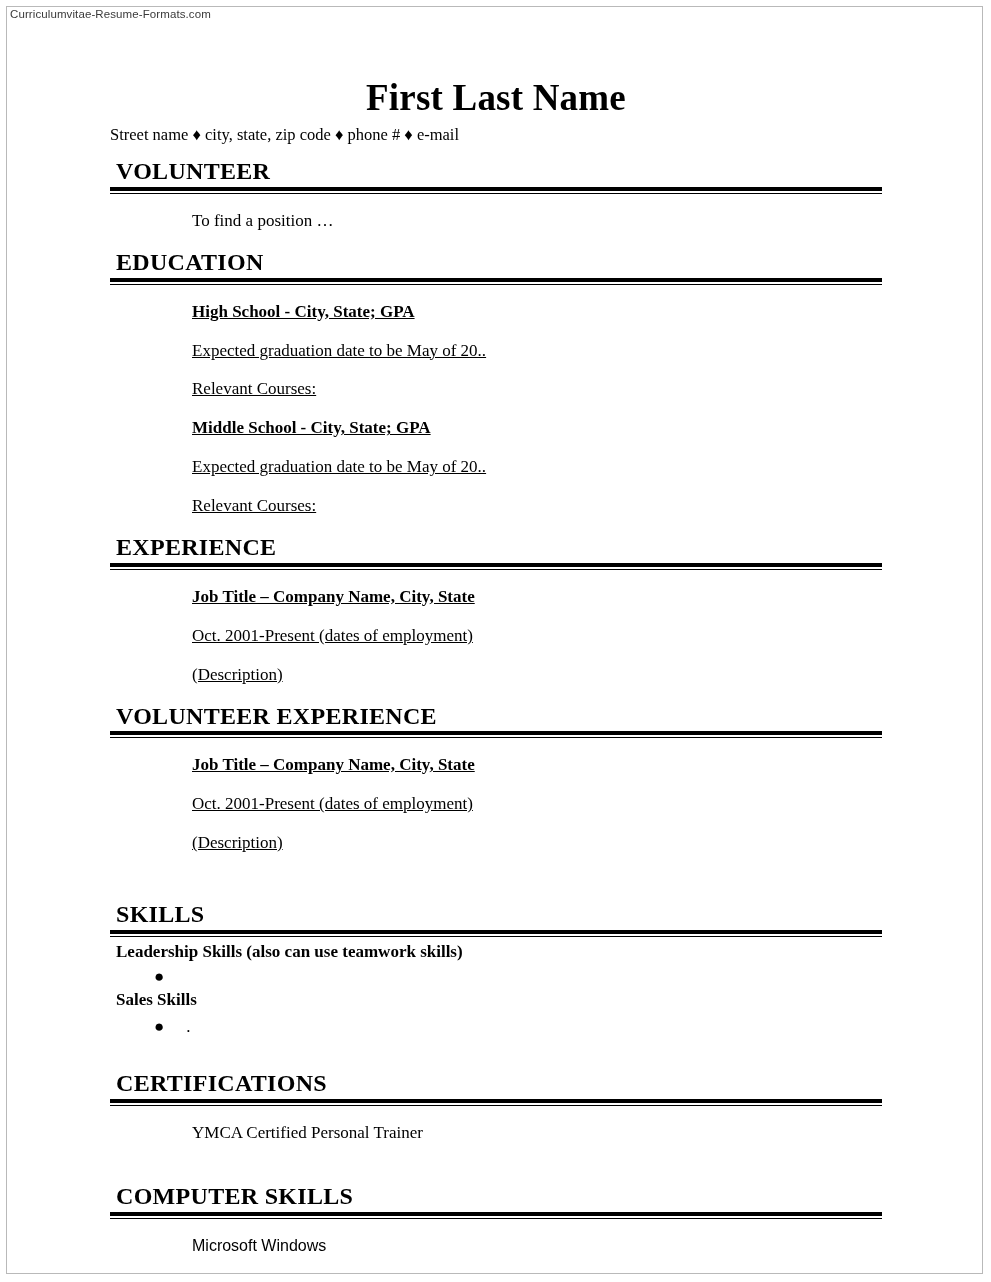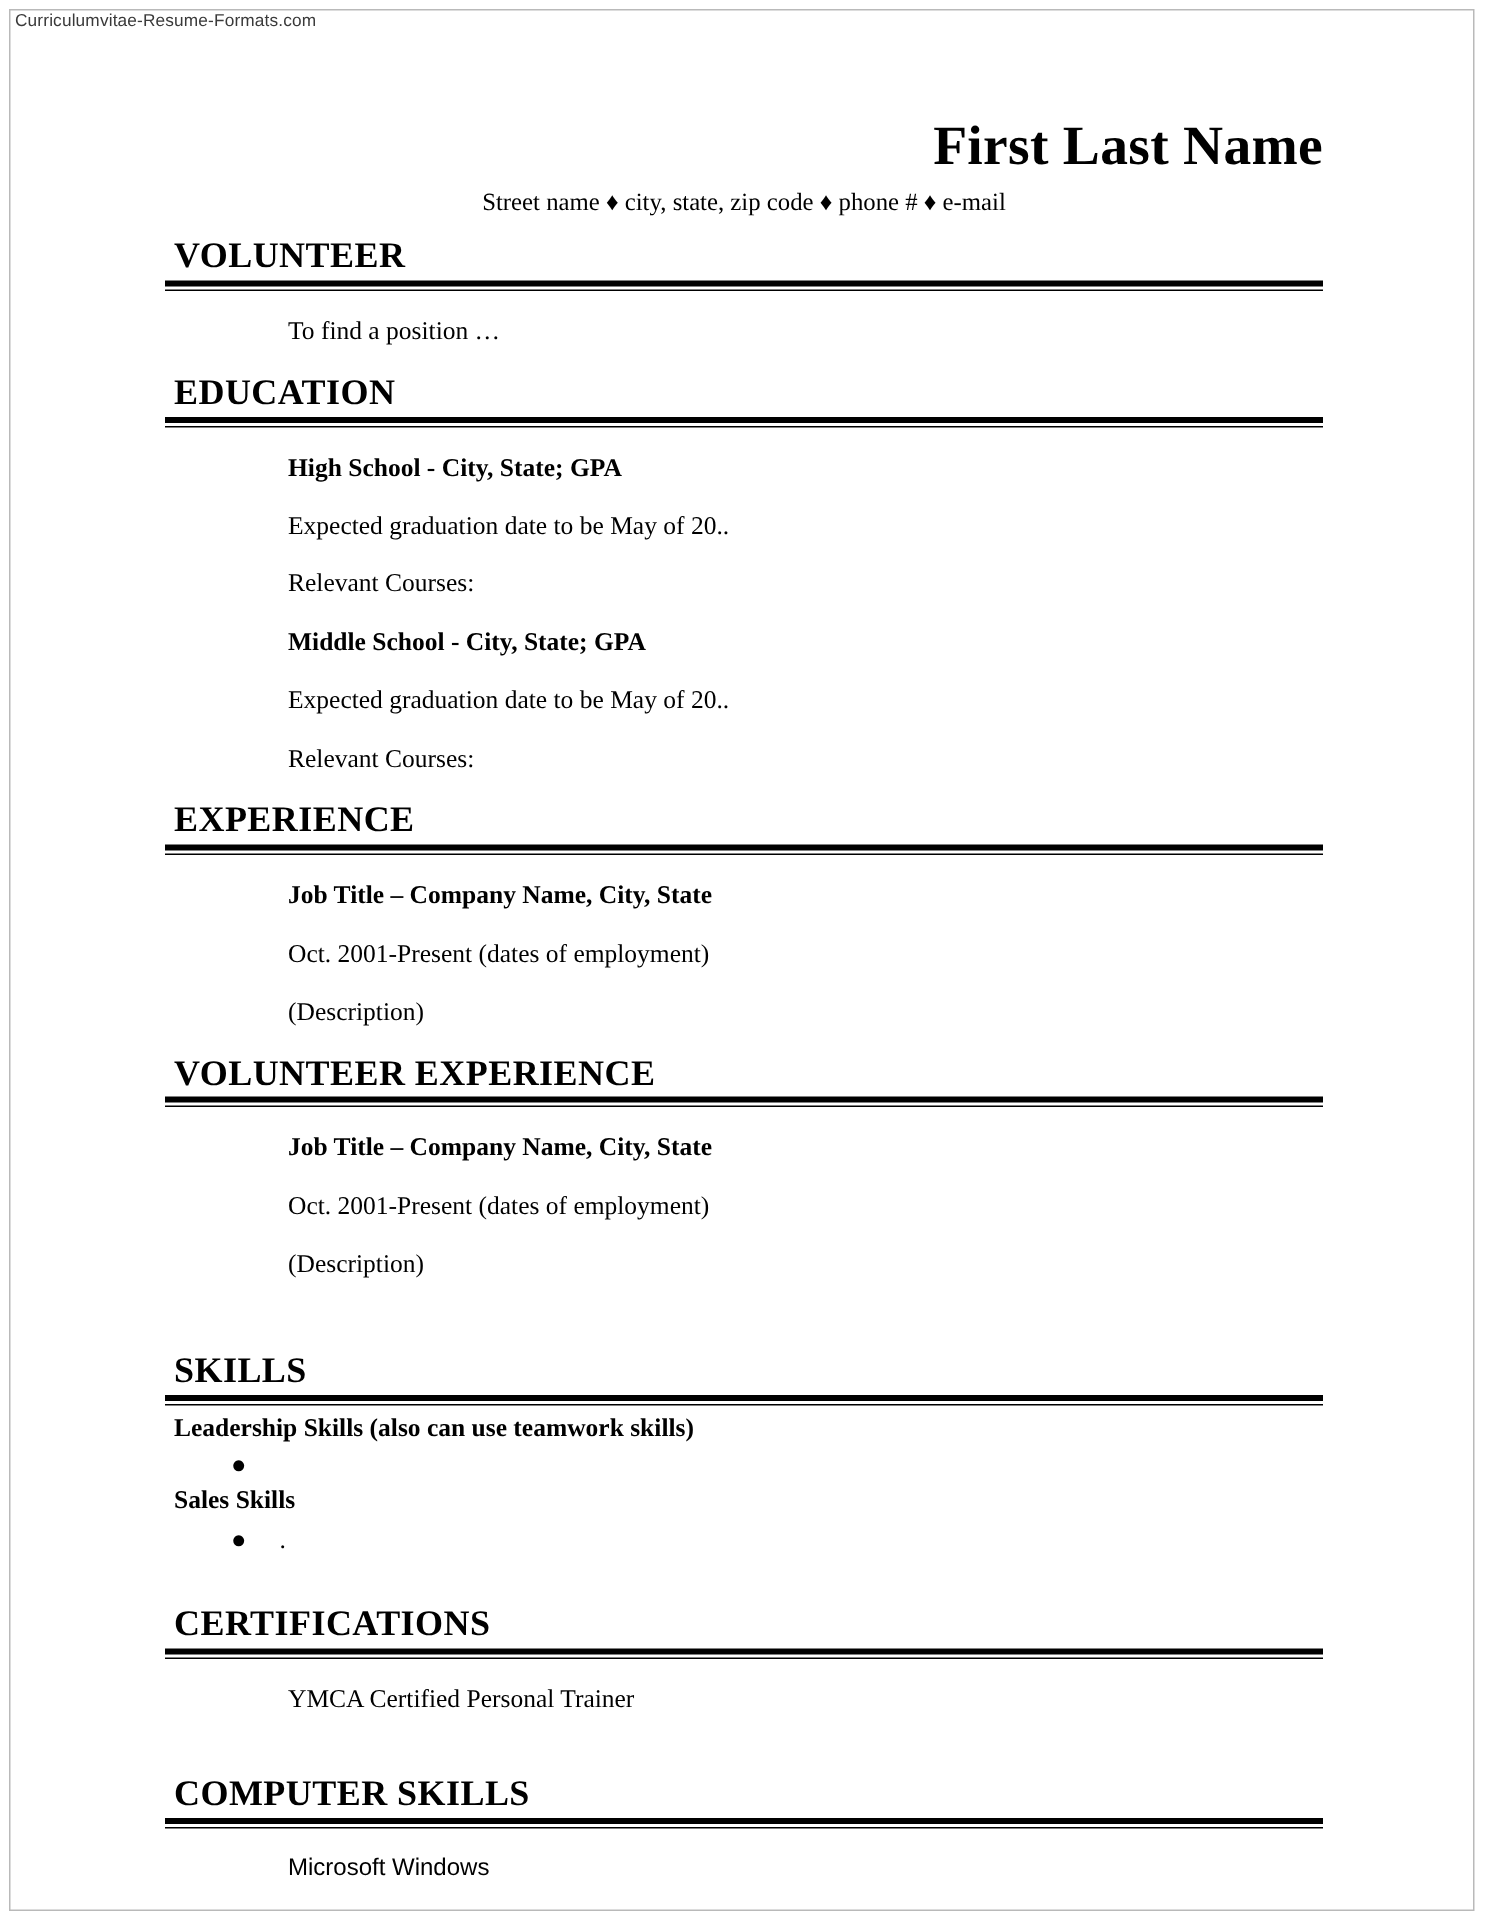--- a/index.html
+++ b/index.html
@@ -42,29 +42,29 @@
     letter-spacing: 0.1px;
     white-space: nowrap;
   }
   .sheet {
     position: absolute;
     left: 110px;
     top: 78px;
     width: 772px;
   }
   .doc-name {
-    text-align: right;
+    text-align: center;
     font-size: 37px;
     font-weight: bold;
     letter-spacing: 0.2px;
     margin: 0;
     line-height: 1.1;
   }
   .doc-contact {
-    text-align: center;
+    text-align: left;
     font-size: 16.5px;
     margin: 6px 0 0 0;
     line-height: 1.2;
   }
   .section {
     margin-top: 14px;
   }
   .section-title {
     font-size: 24px;
     font-weight: bold;
@@ -85,20 +85,21 @@
   .line {
     font-size: 17px;
     line-height: 1.35;
     margin: 16px;
   }
   .line.bold {
     font-weight: bold;
   }
   .entry {
     margin-bottom: 14px;
+    text-decoration: underline;
   }
   .entry:last-child {
     margin-bottom: 0;
   }
   .skill-head {
     font-size: 17px;
     font-weight: bold;
     margin: 4px 0 0 6px;
     line-height: 1.35;
   }

